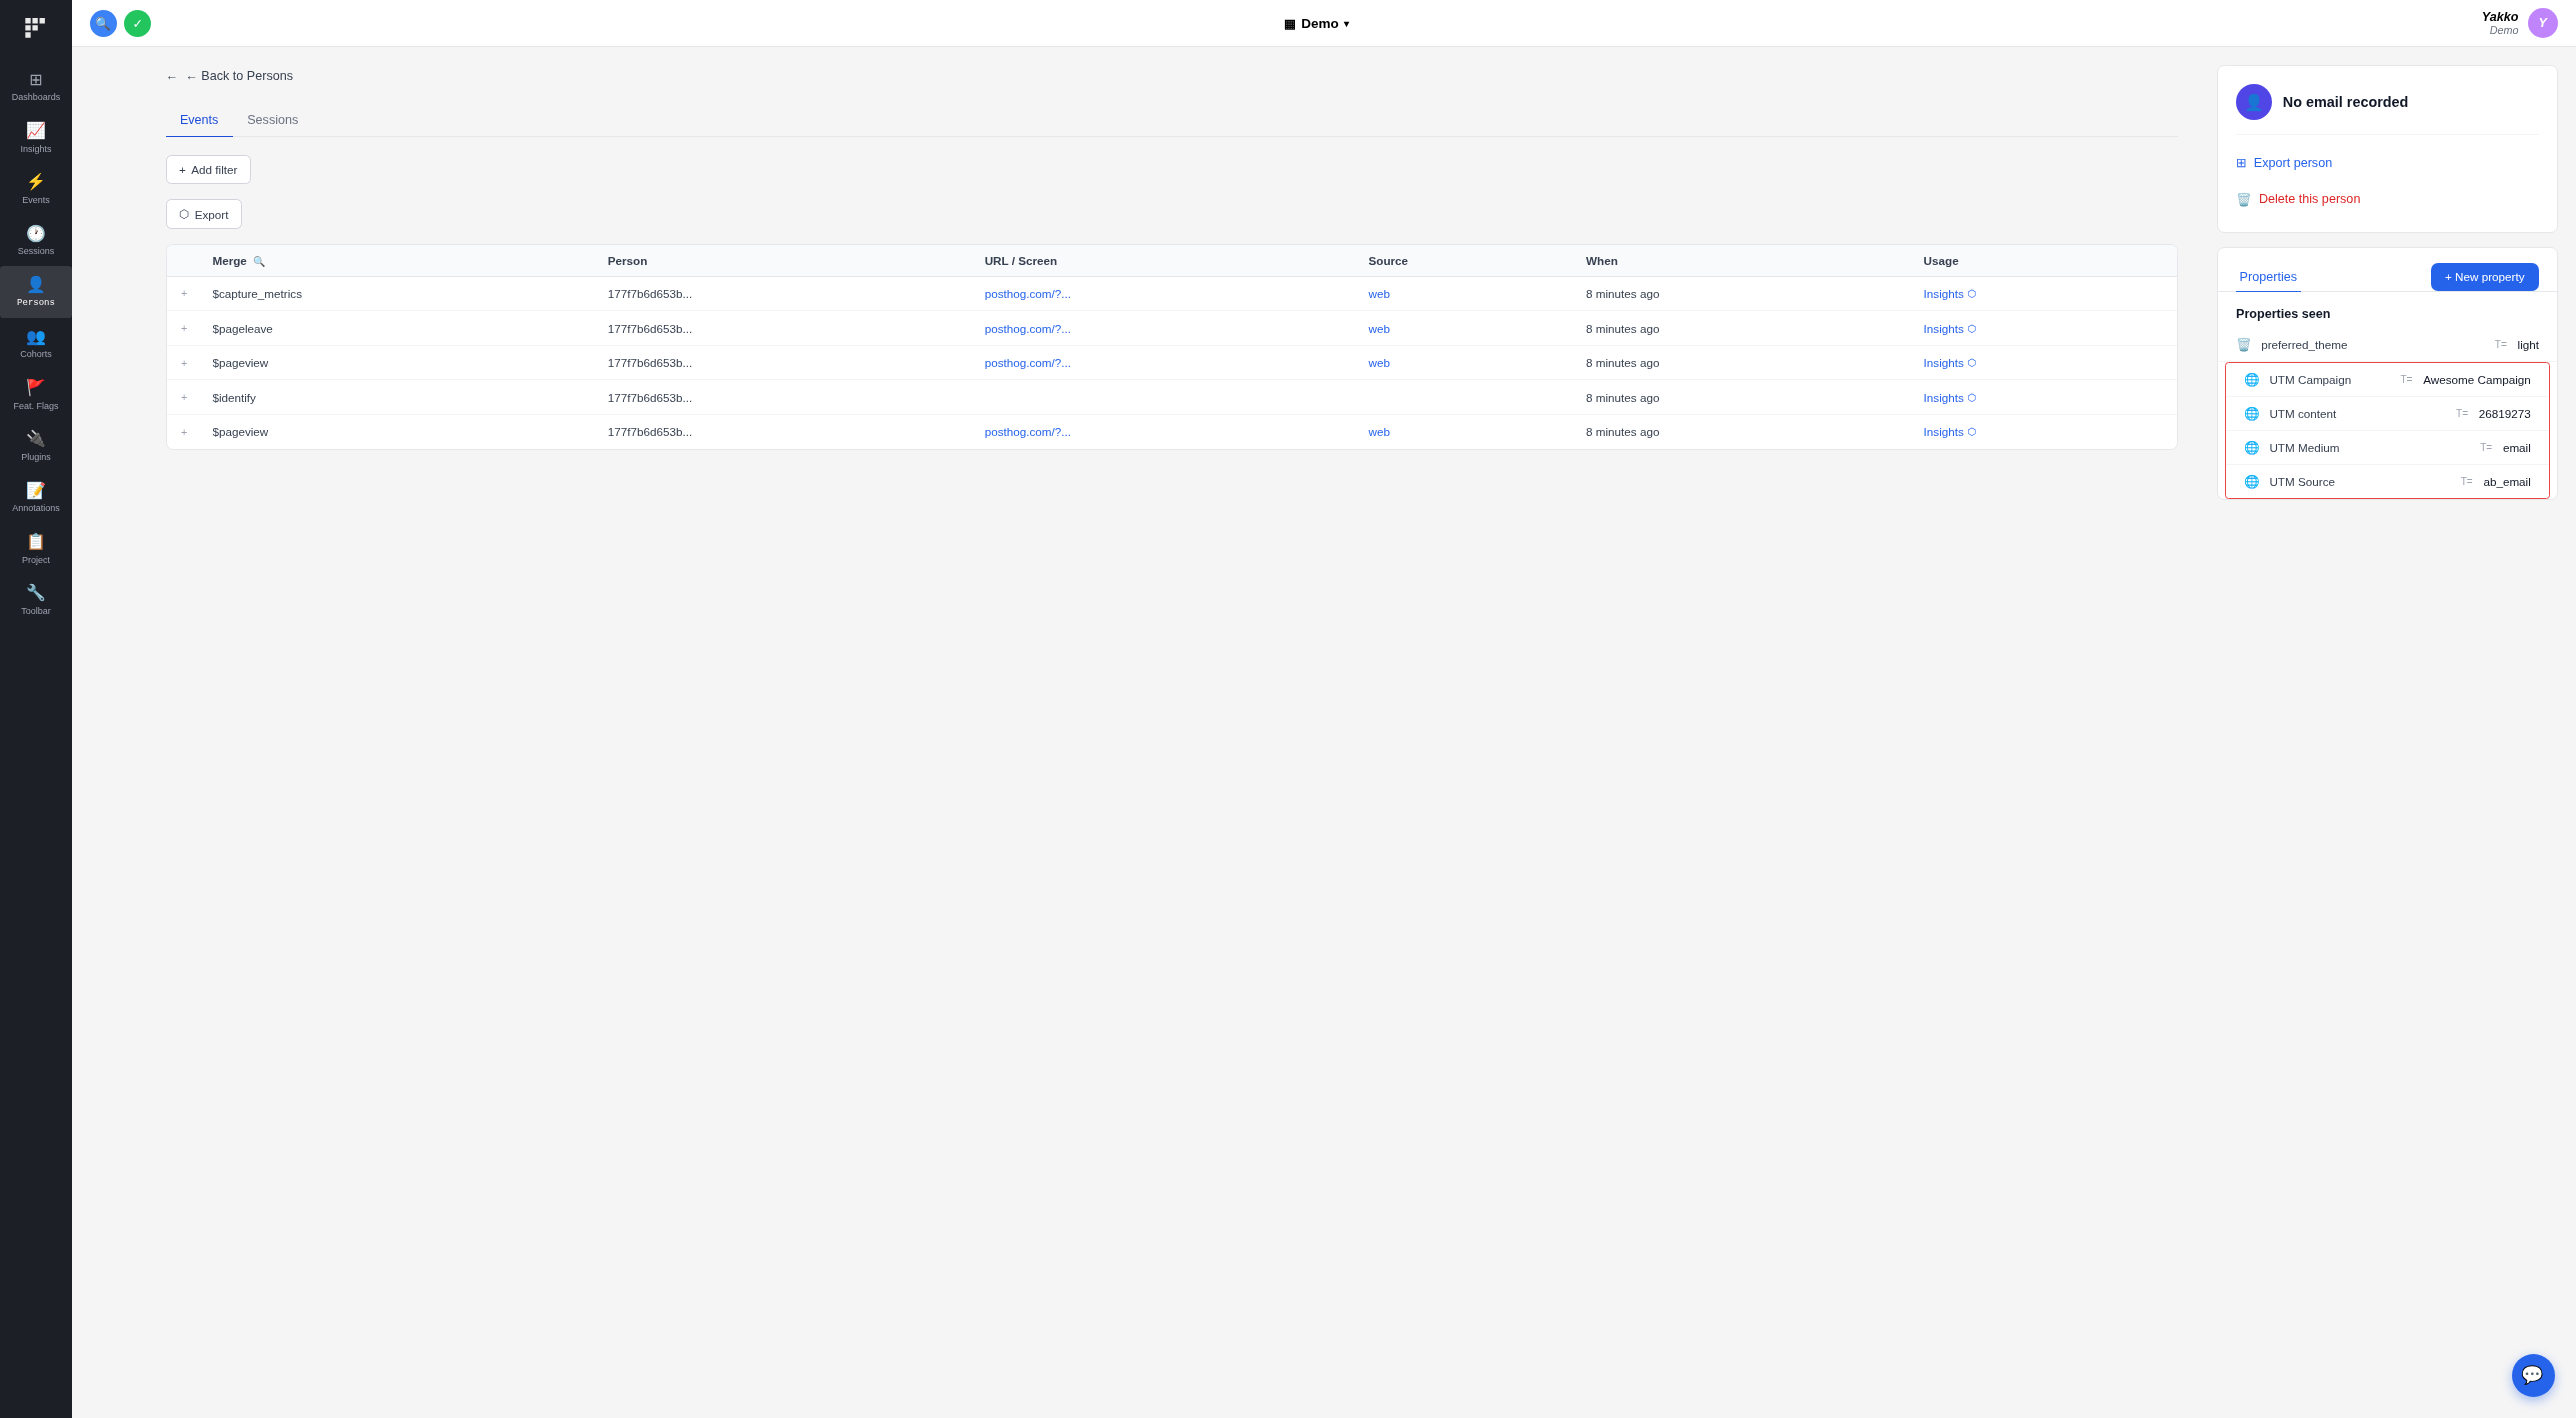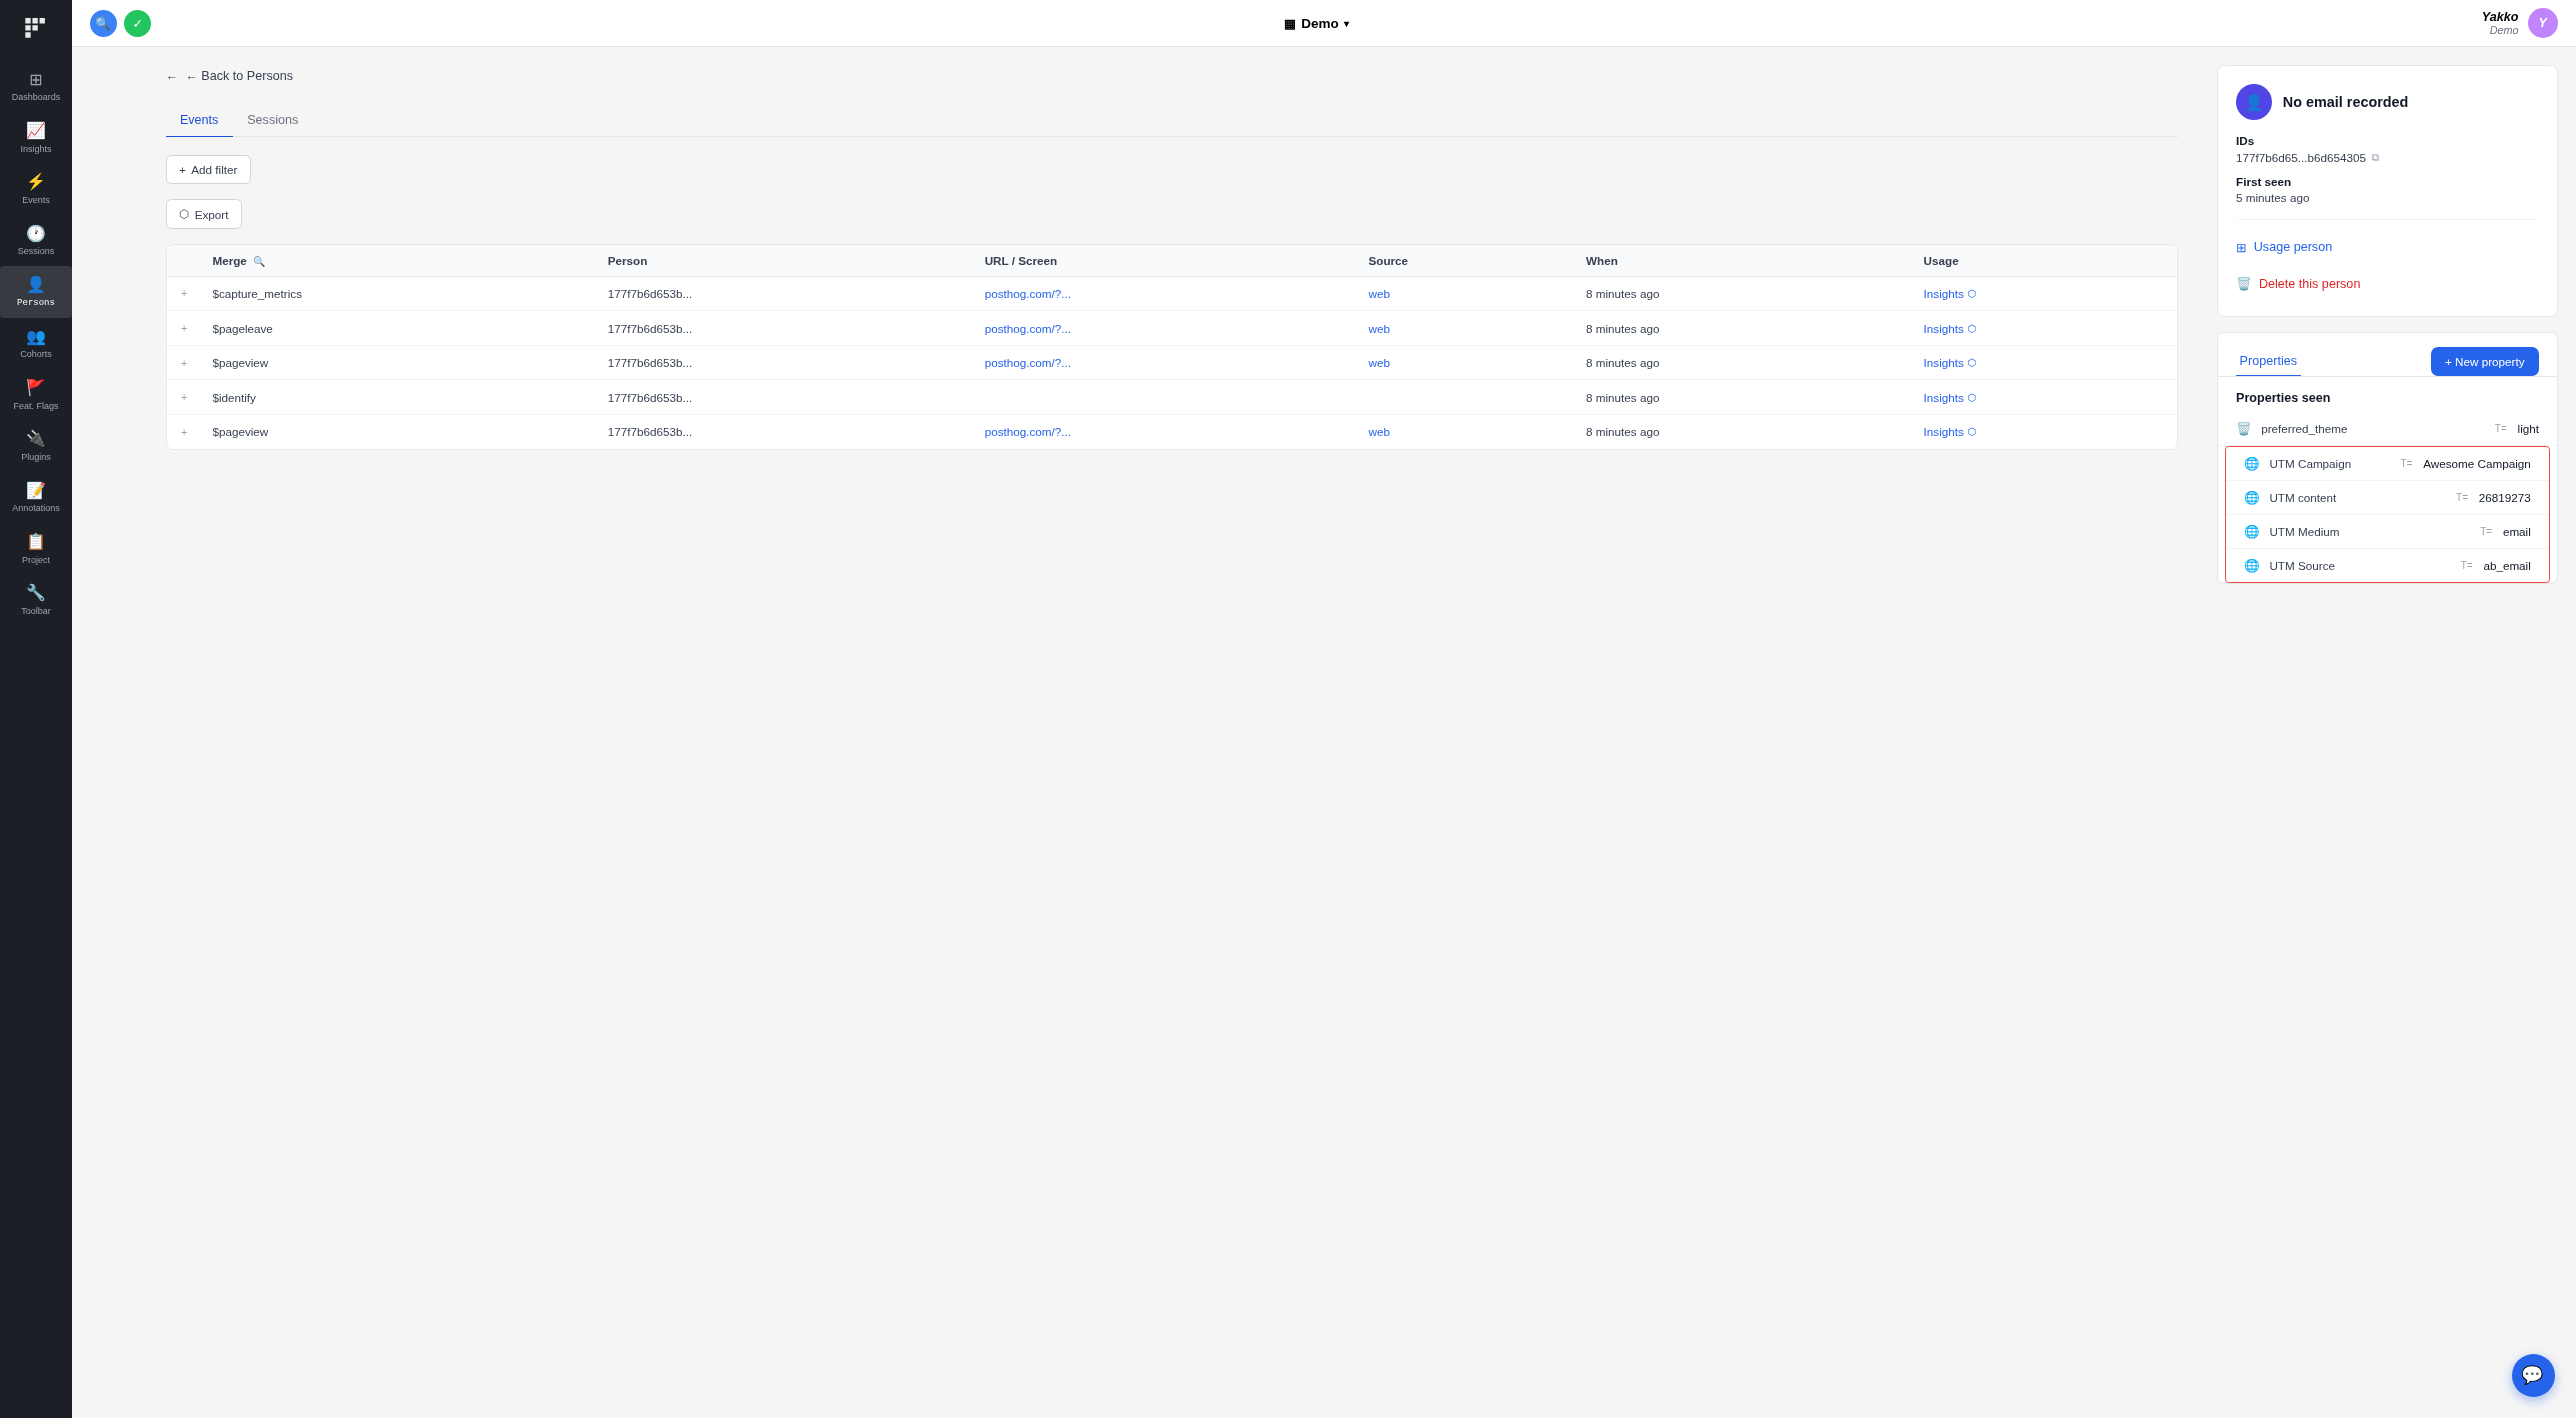--- a/index.html
+++ b/index.html
@@ -548,37 +548,24 @@
 
   <div class="right-panel">
 
     <div class="person-card">
       <div class="person-header">
         <div class="person-avatar-large">
           <span>👤</span>
         </div>
         <div class="person-name">No email recorded</div>
       </div>
-      <div class="person-meta">
-        <div class="meta-section">
-          <div class="meta-label">IDs</div>
-          <div class="meta-value">
-            <span>177f7b6d65...b6d654305</span>
-            <button class="copy-btn">⧉</button>
-          </div>
-        </div>
-        <div class="meta-section">
-          <div class="meta-label">First seen</div>
-          <div class="meta-value">5 minutes ago</div>
-        </div>
-      </div>
       <div class="card-actions">
         <button class="action-link blue">
           <span>⊞</span>
-          <span>Usage person</span>
+          <span>Export person</span>
         </button>
         <button class="action-link red">
           <span>🗑️</span>
           <span>Delete this person</span>
         </button>
       </div>
     </div>
 
     <div class="properties-card">
       <div class="properties-header">

